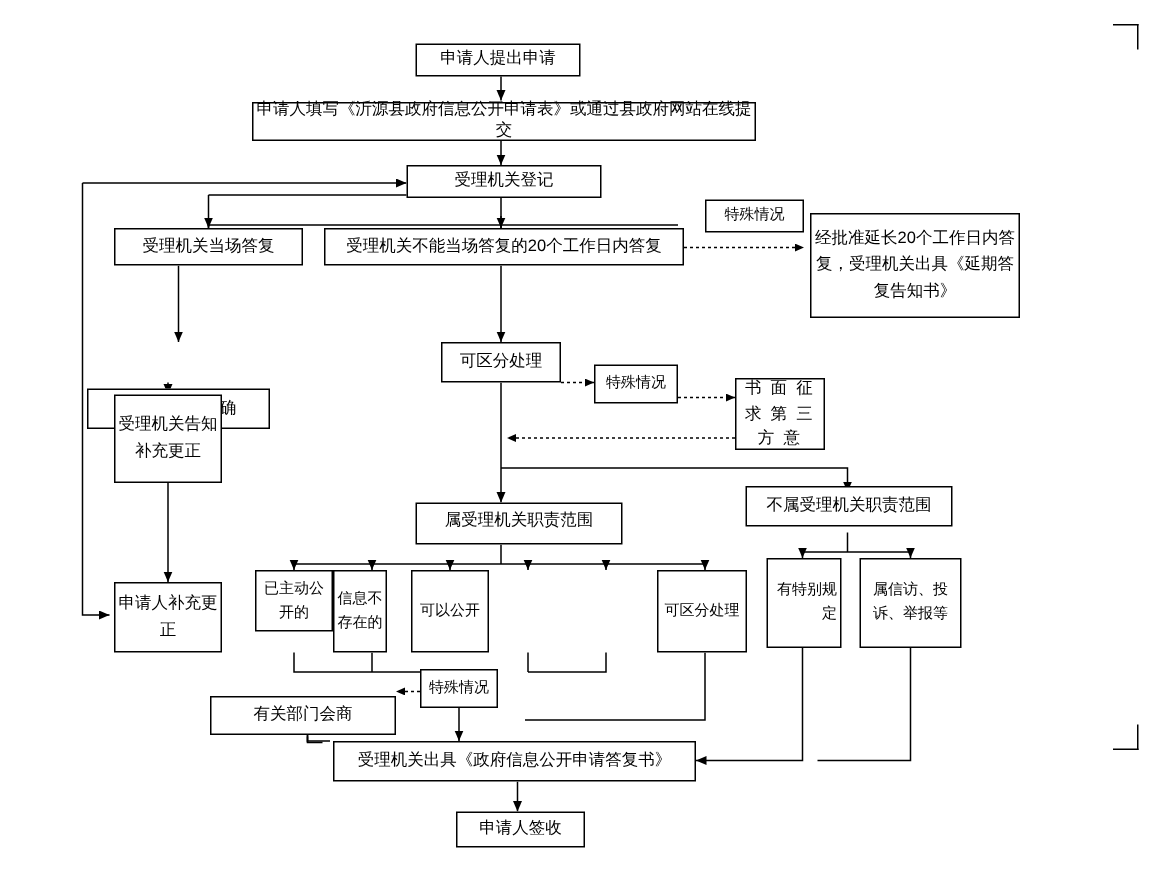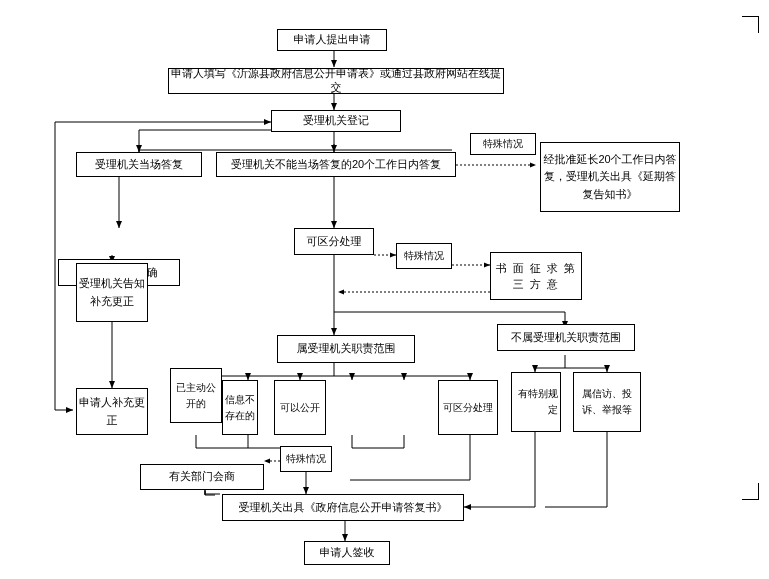--- a/index.html
+++ b/index.html
@@ -194,41 +194,41 @@
   </div>
 
   <div class="node f11" style="left:294px; top:228px; width:80px; height:27px;">
     <span>可区分处理</span>
   </div>
 
   <div class="node f10" style="left:396px; top:243px; width:56px; height:26px;">
     <span>特殊情况</span>
   </div>
 
-  <div class="node f11 spread" style="left:490px; top:252px; width:92px; height:48px; line-height:1.5;">
+  <div class="node f11 spread" style="left:490px; top:252px; width:60px; height:48px; line-height:1.5;">
     <span>书 面 征 求 第 三 方 意</span>
   </div>
 
   <div class="node f11" style="left:76px; top:263px; width:72px; height:59px; line-height:1.6;">
     <span>受理机关告知补充更正</span>
   </div>
 
-  <div class="node f11" style="left:277px; top:335px; width:138px; height:28px;">
+  <div class="node f11" style="left:277px; top:335px; width:138px; height:28px;font-family:Liberation Mono, monospace;">
     <span>属受理机关职责范围</span>
   </div>
 
   <div class="node f11" style="left:497px; top:324px; width:138px; height:27px;">
     <span>不属受理机关职责范围</span>
   </div>
 
   <div class="node f11" style="left:76px; top:388px; width:72px; height:47px; line-height:1.6;">
     <span>申请人补充更正</span>
   </div>
 
-  <div class="node f10" style="left:170px; top:368px; width:52px; height:55px; line-height:1.6;">
+  <div class="node f10" style="left:170px; top:380px; width:52px; height:41px; line-height:1.6;">
     <span>已主动公开的</span>
   </div>
 
   <div class="node f10" style="left:222px; top:380px; width:36px; height:55px; line-height:1.6;">
     <span>信息不存在的</span>
   </div>
 
   <div class="node f10" style="left:274px; top:380px; width:52px; height:55px; line-height:1.6;">
     <span>可以公开</span>
   </div>

